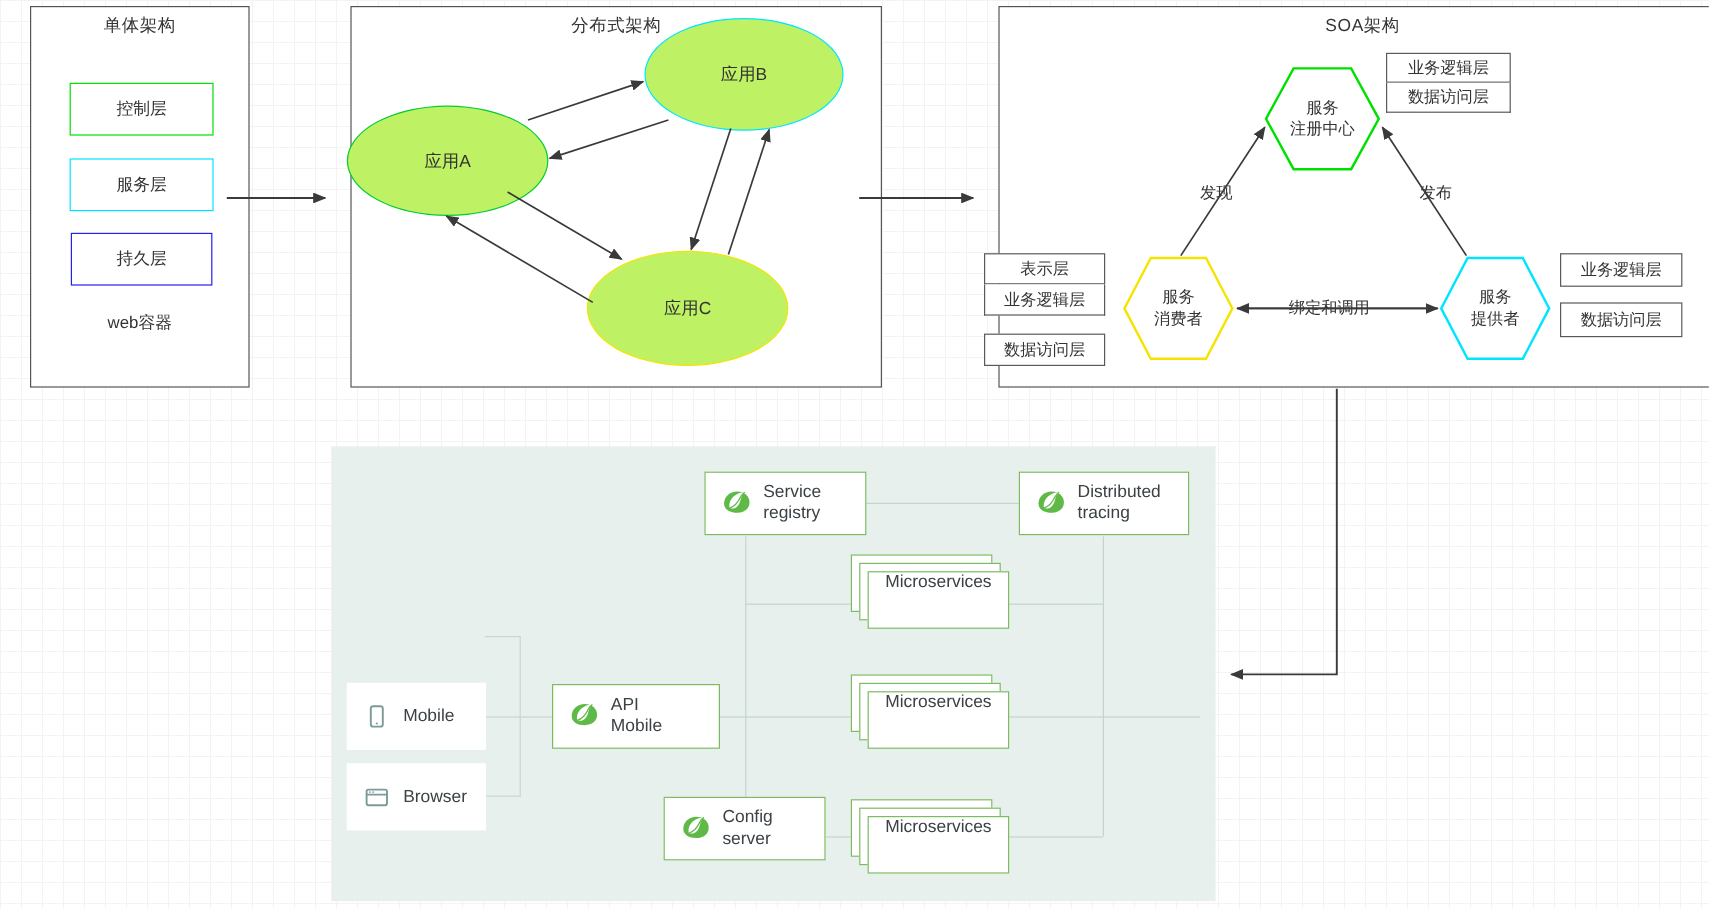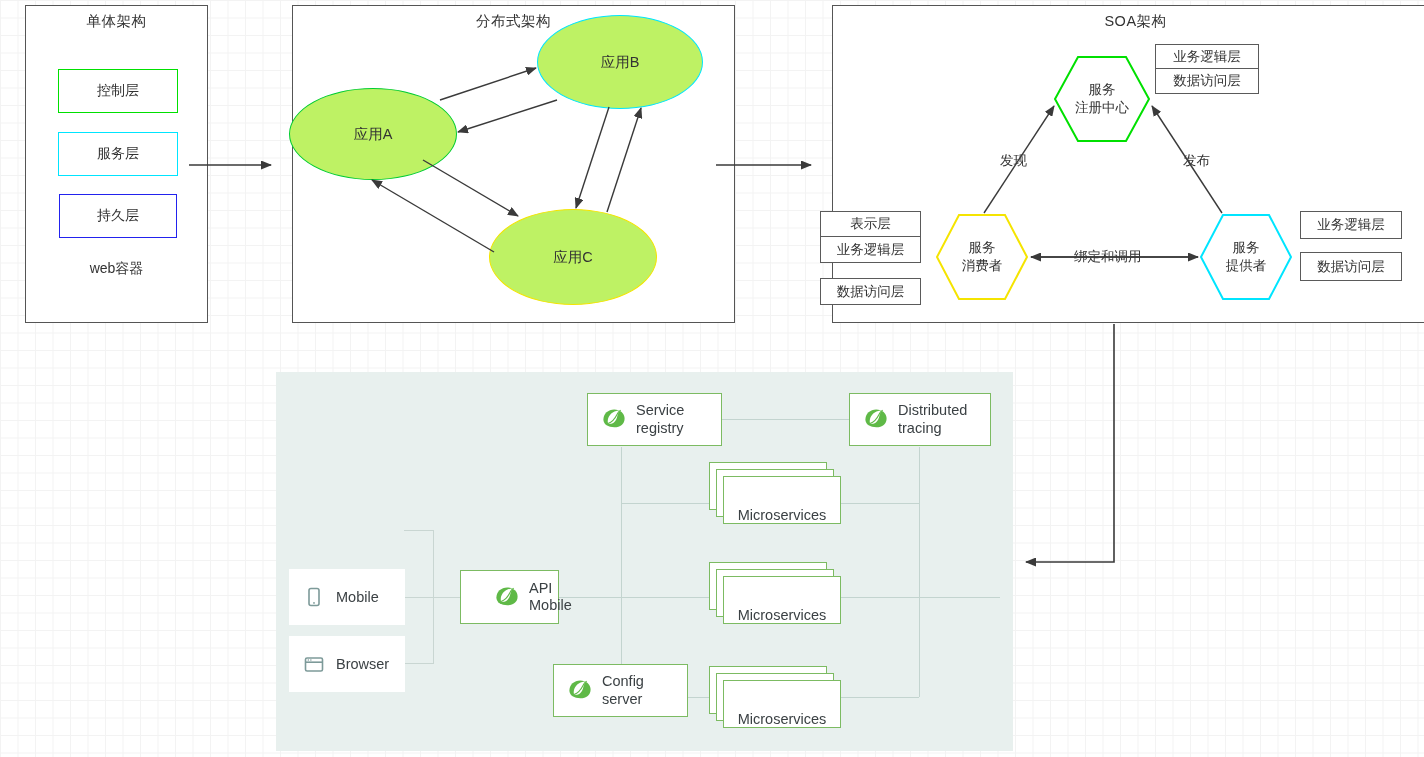--- a/index.html
+++ b/index.html
@@ -123,21 +123,21 @@
   }
   .clientbox .cicon{flex:0 0 auto;margin:0 11px 0 14px;display:flex;align-items:center;}
   .stack{position:absolute;}
   .stack .sh{
     position:absolute;box-sizing:border-box;
     background:#ffffff;border:1.5px solid #7cbb62;
   }
   .stack .sf{
     position:absolute;box-sizing:border-box;
     background:#ffffff;border:1.5px solid #7cbb62;
-    display:flex;align-items:flex-end;justify-content:center;
+    display:flex;align-items:flex-start;justify-content:center;
     font-size:14.5px;color:#3b4144;
   }
   .conn{position:absolute;background:#c3d4cf;}
   .connv{position:absolute;background:#c3d4cf;}
   .clientconn{position:absolute;background:#c9d6d2;}
   svg.overlay{position:absolute;left:0;top:0;pointer-events:none;}
 </style>
 </head>
 <body>
 
@@ -279,21 +279,21 @@
         <path d="M7.0 16.4c-1.1-4.6 1.6-9.6 6.5-11.8 1.9-.9 4-1.3 5.8-1.2-1.6 1.3-2.4 3.2-2.9 5.3-.6 2.6-1.4 5.1-3.5 6.7-1.6 1.2-3.8 1.6-5.9 1z" fill="#ffffff"></path>
         <path d="M7.0 16.4c3.8-1.3 6.9-4.6 9.0-9.0 1.0-2.1 1.7-3.2 3.3-4.0" fill="none" stroke="#5fb947" stroke-width="1.1" stroke-linecap="round"></path>
       </svg>
     </span>
     <span class="txt">
       <div>Distributed</div>
       <div>tracing</div>
     </span>
   </div>
 
-  <div class="mscard" style="left:460px;top:570px;width:99px;height:54px;padding-left:20px;">
+  <div class="mscard" style="left:460px;top:570px;width:140px;height:54px;">
     <span class="spring">
       <svg width="26" height="22" viewBox="0 0 26 22">
         <path d="M2.4 12.6C2.4 6.9 7.2 2.6 13.2 2.6c5.9 0 10.4 3.8 10.4 9.1 0 5.1-4.4 8.6-10.2 8.6C7.2 20.3 2.4 17.7 2.4 12.6z" fill="#5fb947"></path>
         <path d="M7.0 16.4c-1.1-4.6 1.6-9.6 6.5-11.8 1.9-.9 4-1.3 5.8-1.2-1.6 1.3-2.4 3.2-2.9 5.3-.6 2.6-1.4 5.1-3.5 6.7-1.6 1.2-3.8 1.6-5.9 1z" fill="#ffffff"></path>
         <path d="M7.0 16.4c3.8-1.3 6.9-4.6 9.0-9.0 1.0-2.1 1.7-3.2 3.3-4.0" fill="none" stroke="#5fb947" stroke-width="1.1" stroke-linecap="round"></path>
       </svg>
     </span>
     <span class="txt">
       <div>API</div>
       <div>Mobile</div>

